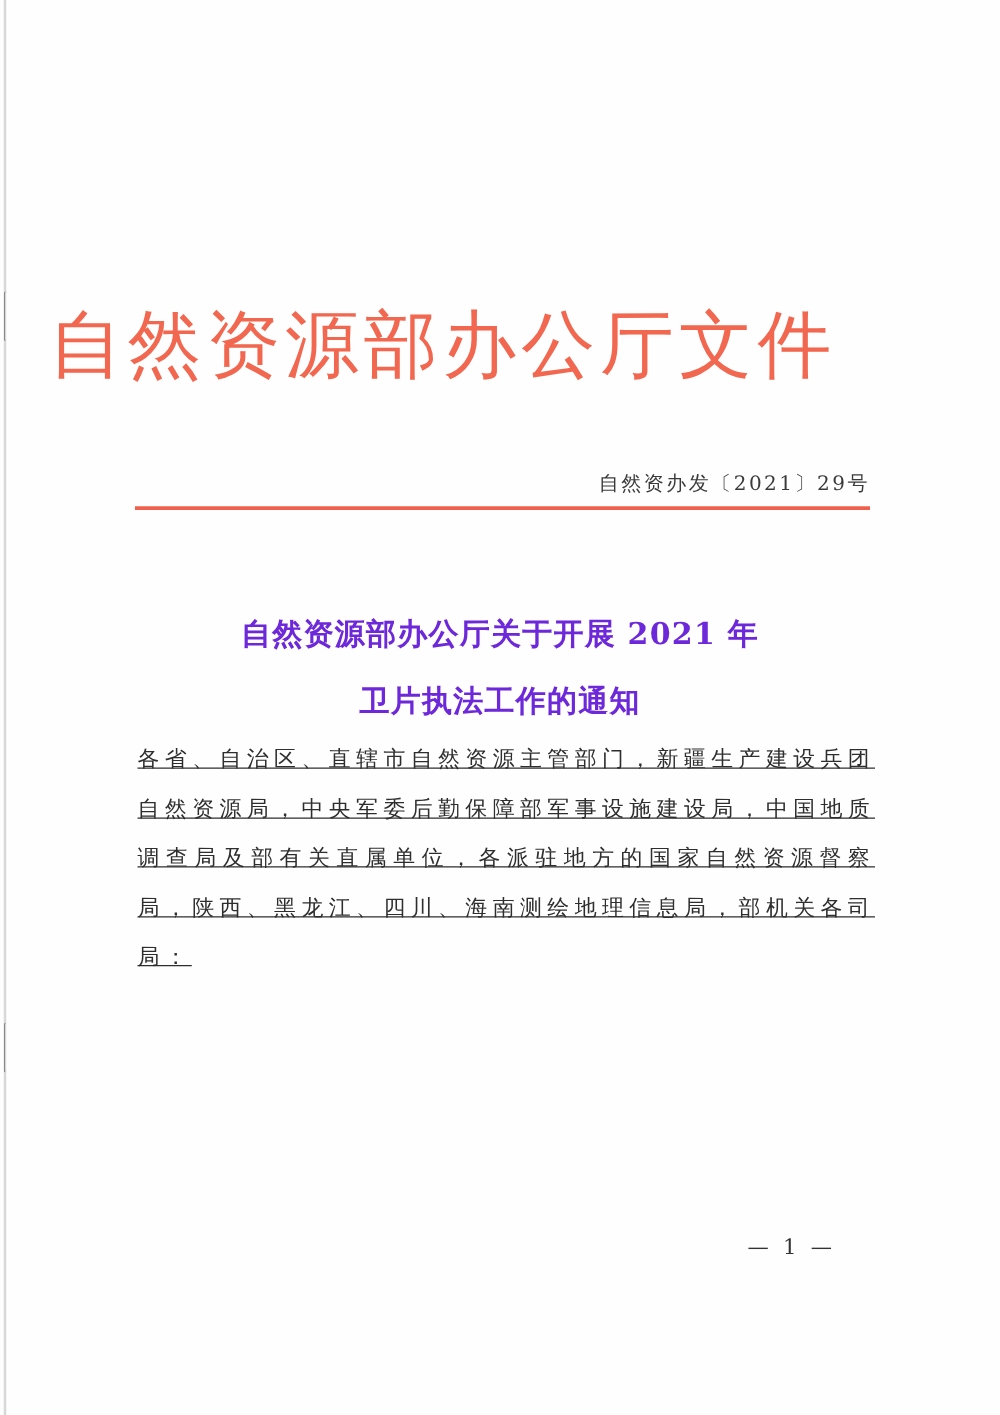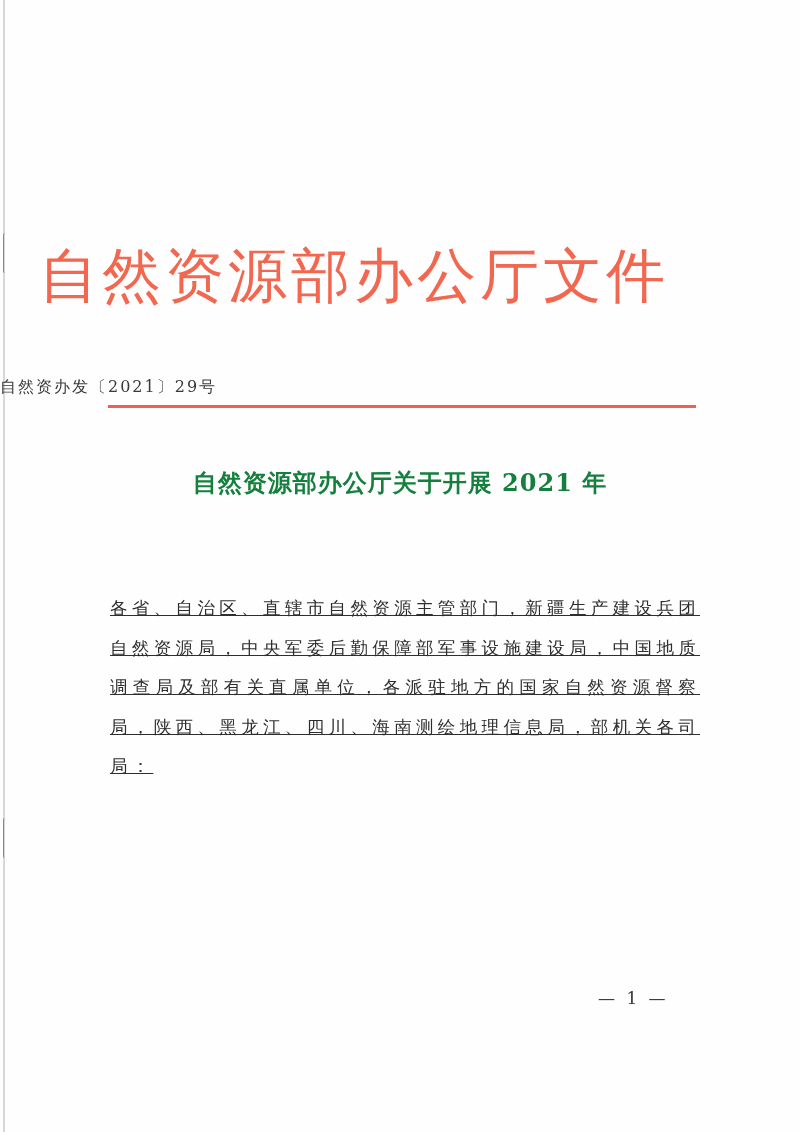--- a/index.html
+++ b/index.html
@@ -47,40 +47,40 @@
       font-size: 59px;
       letter-spacing: 4px;
       color: #f2674f;
       font-weight: normal;
       line-height: 80px;
     }
     .doc-number {
       position: absolute;
       left: 0; top: 373px;
       width: 696px;
-      text-align: left;
+      text-align: right;
       font-size: 16px;
       letter-spacing: 2px;
       color: #3a3a3a;
       line-height: 28px;
     }
     .red-rule {
       position: absolute;
       left: 108px; top: 405px;
       width: 588px; height: 3px;
       background: #f0604e;
     }
     .notice-title {
       position: absolute;
-      left: 0; top: 456px;
+      left: 0; top: 480px;
       width: 800px;
       text-align: center;
       font-size: 24px;
       font-weight: bold;
-      color: #15803d;
+      color: #6d28d9;
       line-height: 54px;
       letter-spacing: 1px;
     }
     .body-text {
       position: absolute;
       left: 110px; top: 589px;
       width: 590px;
       font-size: 17.5px;
       color: #2e2e2e;
       line-height: 39.5px;
@@ -112,20 +112,21 @@
   <div class="staple s2"></div>
 
   <div class="masthead">自然资源部办公厅文件</div>
 
   <div class="doc-number">自然资办发〔2021〕29号</div>
 
   <div class="red-rule"></div>
 
   <div class="notice-title">
     <div>自然资源部办公厅关于开展 2021 年</div>
+    <div>卫片执法工作的通知</div>
   </div>
 
   <div class="body-text">
     <p>各省、自治区、直辖市自然资源主管部门，新疆生产建设兵团自然资源局，中央军委后勤保障部军事设施建设局，中国地质调查局及部有关直属单位，各派驻地方的国家自然资源督察局，陕西、黑龙江、四川、海南测绘地理信息局，部机关各司局：</p>
   </div>
 
   <div class="page-number">— 1 —</div>
 </div>
 
 </body></html>

